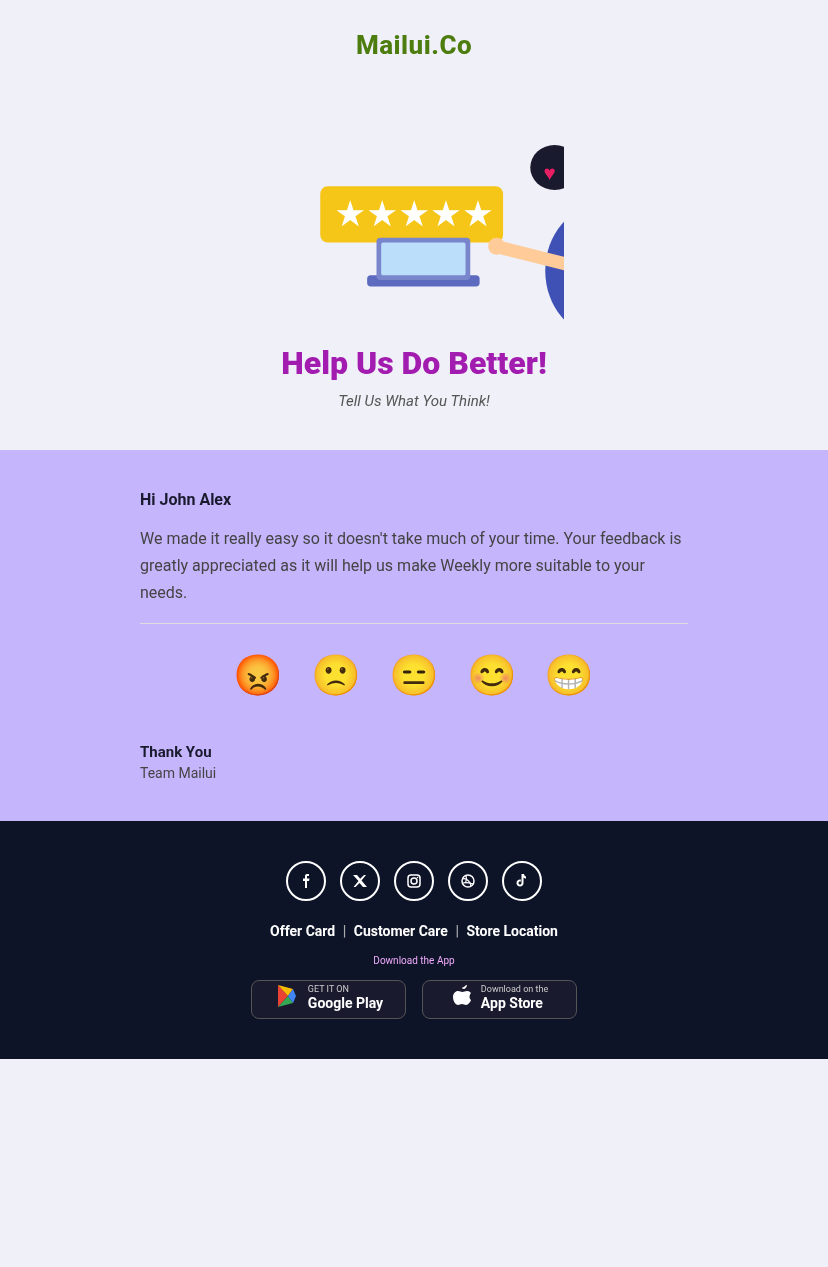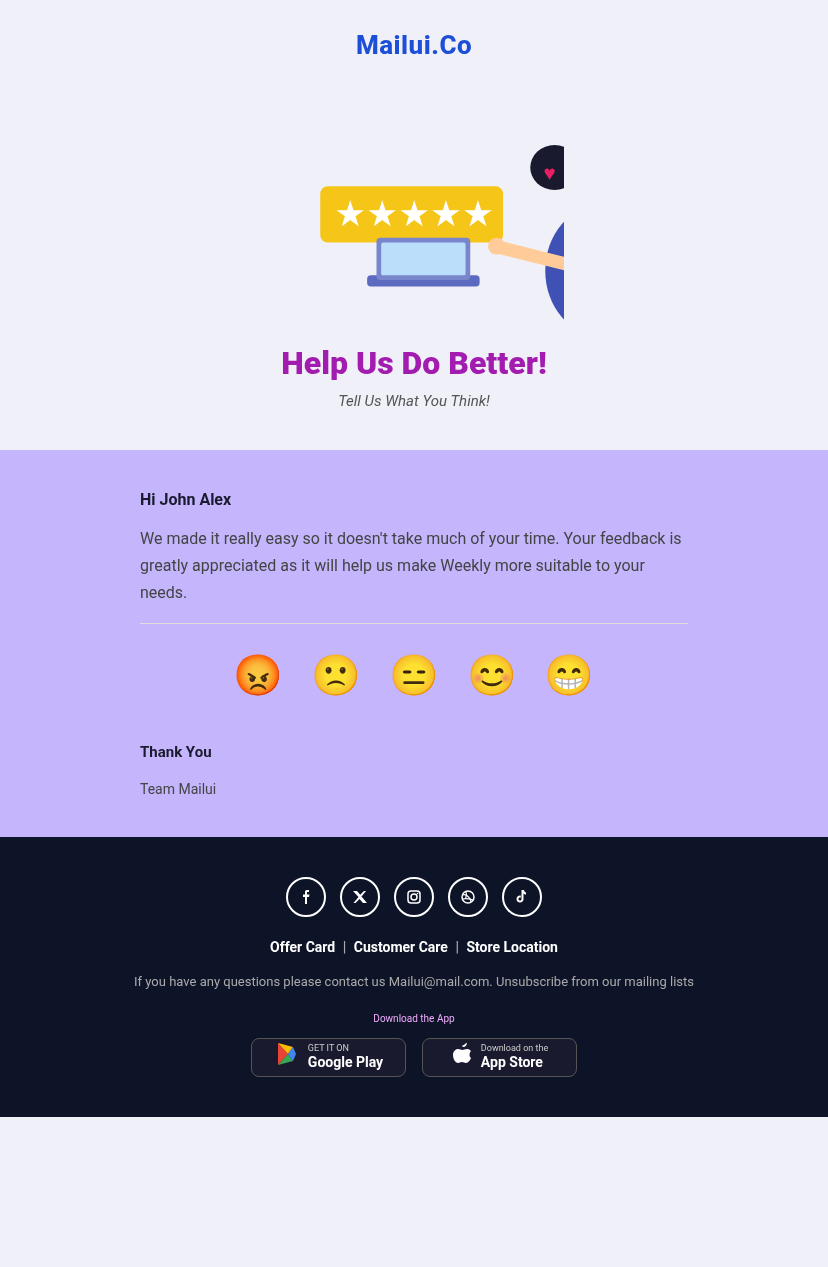--- a/index.html
+++ b/index.html
@@ -15,21 +15,21 @@
     }
     
     .header {
       background: #f0f0f8;
       text-align: center;
       padding: 30px 20px 10px;
     }
     .header-logo {
       font-size: 26px;
       font-weight: 800;
-      color: #1d4ed8;
+      color: #4d7c0f;
       letter-spacing: 0.5px;
     }
     
     .hero-section {
       background: #f0f0f8;
       text-align: center;
       padding: 20px 20px 0;
     }
     
     .hero-text-section {
@@ -85,21 +85,21 @@
       font-size: 40px;
       cursor: pointer;
       border: none;
       background: none;
       padding: 4px;
     }
     .thank-you {
       font-size: 15px;
       font-weight: 700;
       color: #1a1a2e;
-      margin-bottom: 20px;
+      margin-bottom: 4px;
     }
     .team-name {
       font-size: 14px;
       color: #444;
     }
     
     .footer {
       background: #0e1428;
       padding: 40px 20px 40px;
       text-align: center;
@@ -292,23 +292,20 @@
     </div>
 
     <div class="footer-links">
       <a href="#" style="color:#fff;text-decoration:none;margin-top:15px;">Offer Card</a>
       <span> | </span>
       <a href="#" style="color:#fff;text-decoration:none;">Customer Care</a>
       <span> | </span>
       <a href="#" style="color:#fff;text-decoration:none;">Store Location</a>
     </div>
 
-    <div class="footer-contact">
-      <span>If you have any questions please contact us </span><a href="mailto:Mailui@mail.com">Mailui@mail.com</a>. <a href="#">Unsubscribe from our mailing lists</a>
-    </div>
 
     <div class="footer-download-label">Download the App</div>
 
     <div class="app-buttons">
       <div class="app-btn">
         <div class="app-btn-icon">
           <svg width="26" height="26" viewBox="0 0 26 26" xmlns="http://www.w3.org/2000/svg">
             <polygon points="4,2 22,13 4,24" fill="none"></polygon>
             <path d="M4 2 L14 13 L4 24" fill="#ea4335"></path>
             <path d="M4 2 L22 13" fill="none" stroke="#fbbc04" stroke-width="0"></path>

